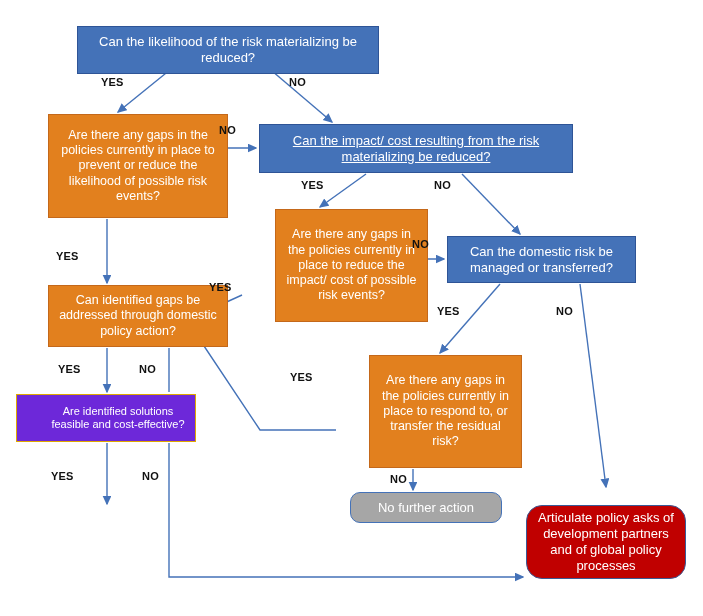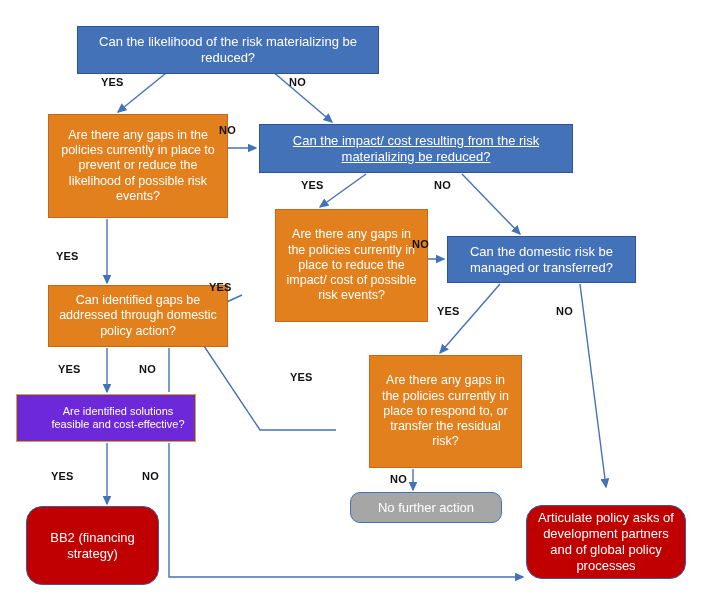--- a/index.html
+++ b/index.html
@@ -135,21 +135,20 @@
   <div class="node blue" style="left:447px; top:236px; width:189px; height:47px;">Can the domestic risk be managed or transferred?</div>
 
   <div class="node orange" style="left:16px; top:285px; width:180px; height:62px;">Can identified gaps be addressed through domestic policy action?</div>
 
   <div class="node orange" style="left:337px; top:355px; width:153px; height:113px;">Are there any gaps in the policies currently in place to respond to, or transfer the residual risk?</div>
 
   <div class="node yellow" style="left:16px; top:394px; width:180px; height:48px;">Are identified solutions feasible and cost-effective?</div>
 
   <div class="node gray" style="left:350px; top:492px; width:152px; height:31px;">No further action</div>
 
-  <div class="node red" style="left:26px; top:506px; width:133px; height:79px;">BB2 (financing strategy)</div>
 
   <div class="node red" style="left:526px; top:489px; width:160px; height:74px;margin-top:16px;">Articulate policy asks of development partners and of global policy processes</div>
 
   <div class="elabel" style="left:101px; top:76px;">YES</div>
   <div class="elabel" style="left:289px; top:76px;">NO</div>
   <div class="elabel" style="left:219px; top:124px;">NO</div>
   <div class="elabel" style="left:301px; top:179px;">YES</div>
   <div class="elabel" style="left:434px; top:179px;">NO</div>
   <div class="elabel" style="left:56px; top:250px;">YES</div>
   <div class="elabel" style="left:412px; top:238px;">NO</div>

